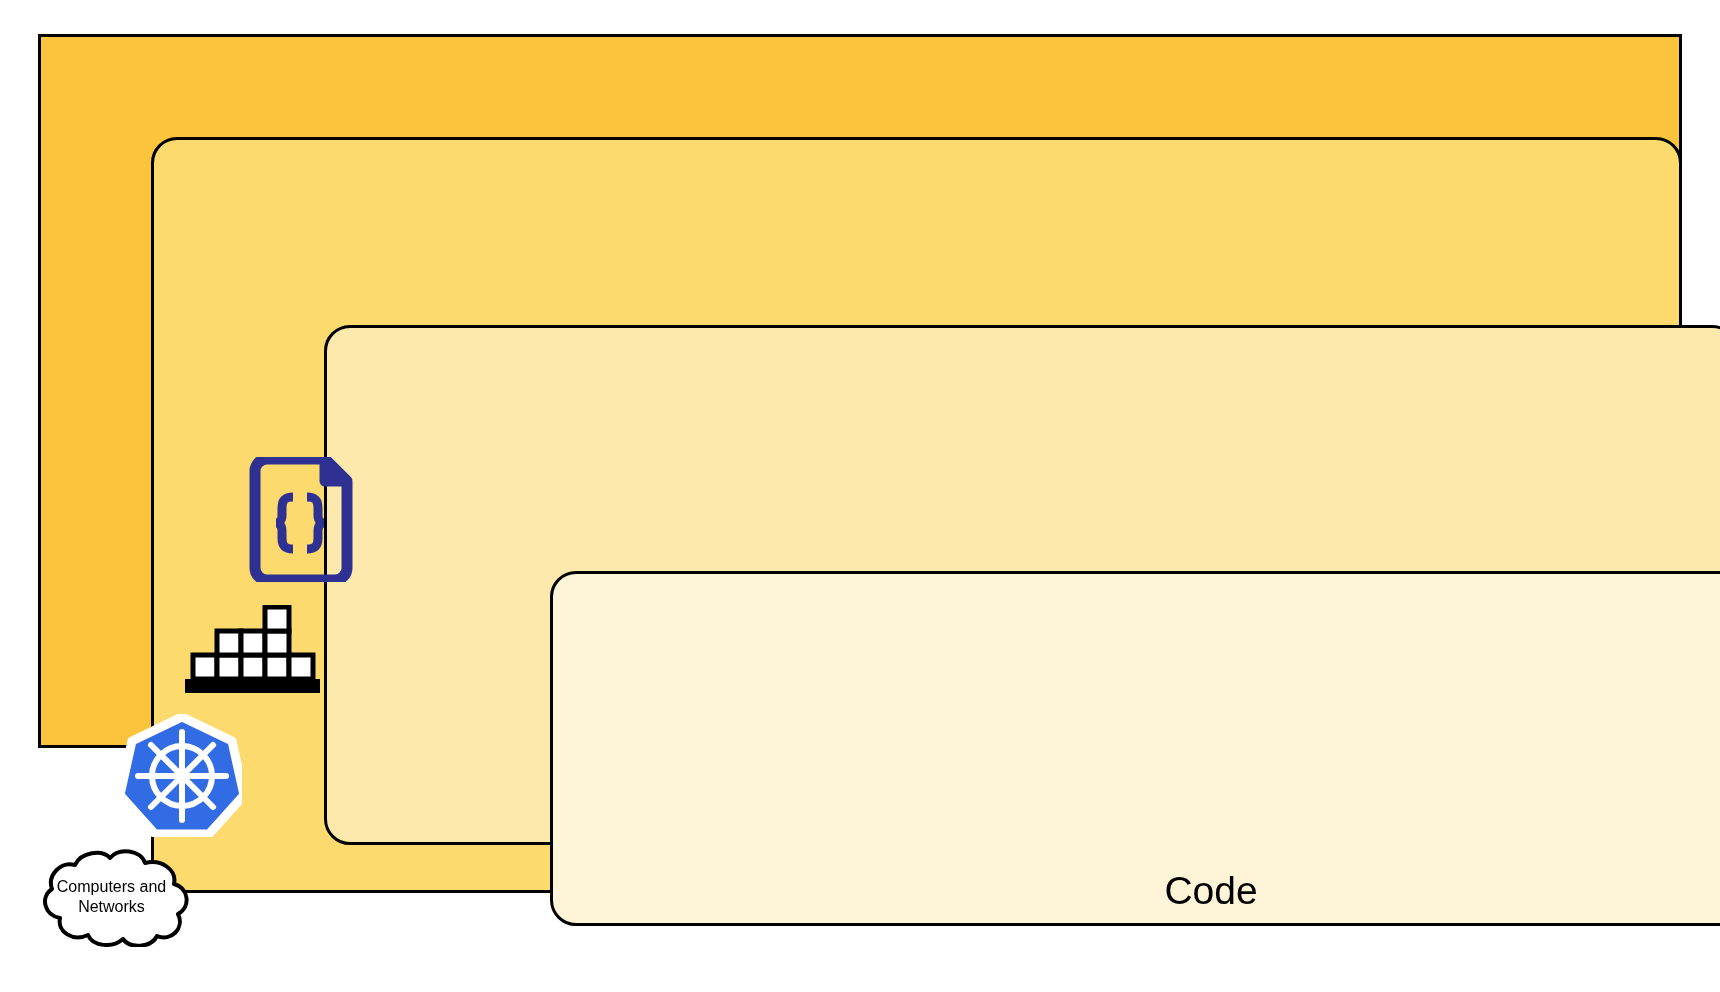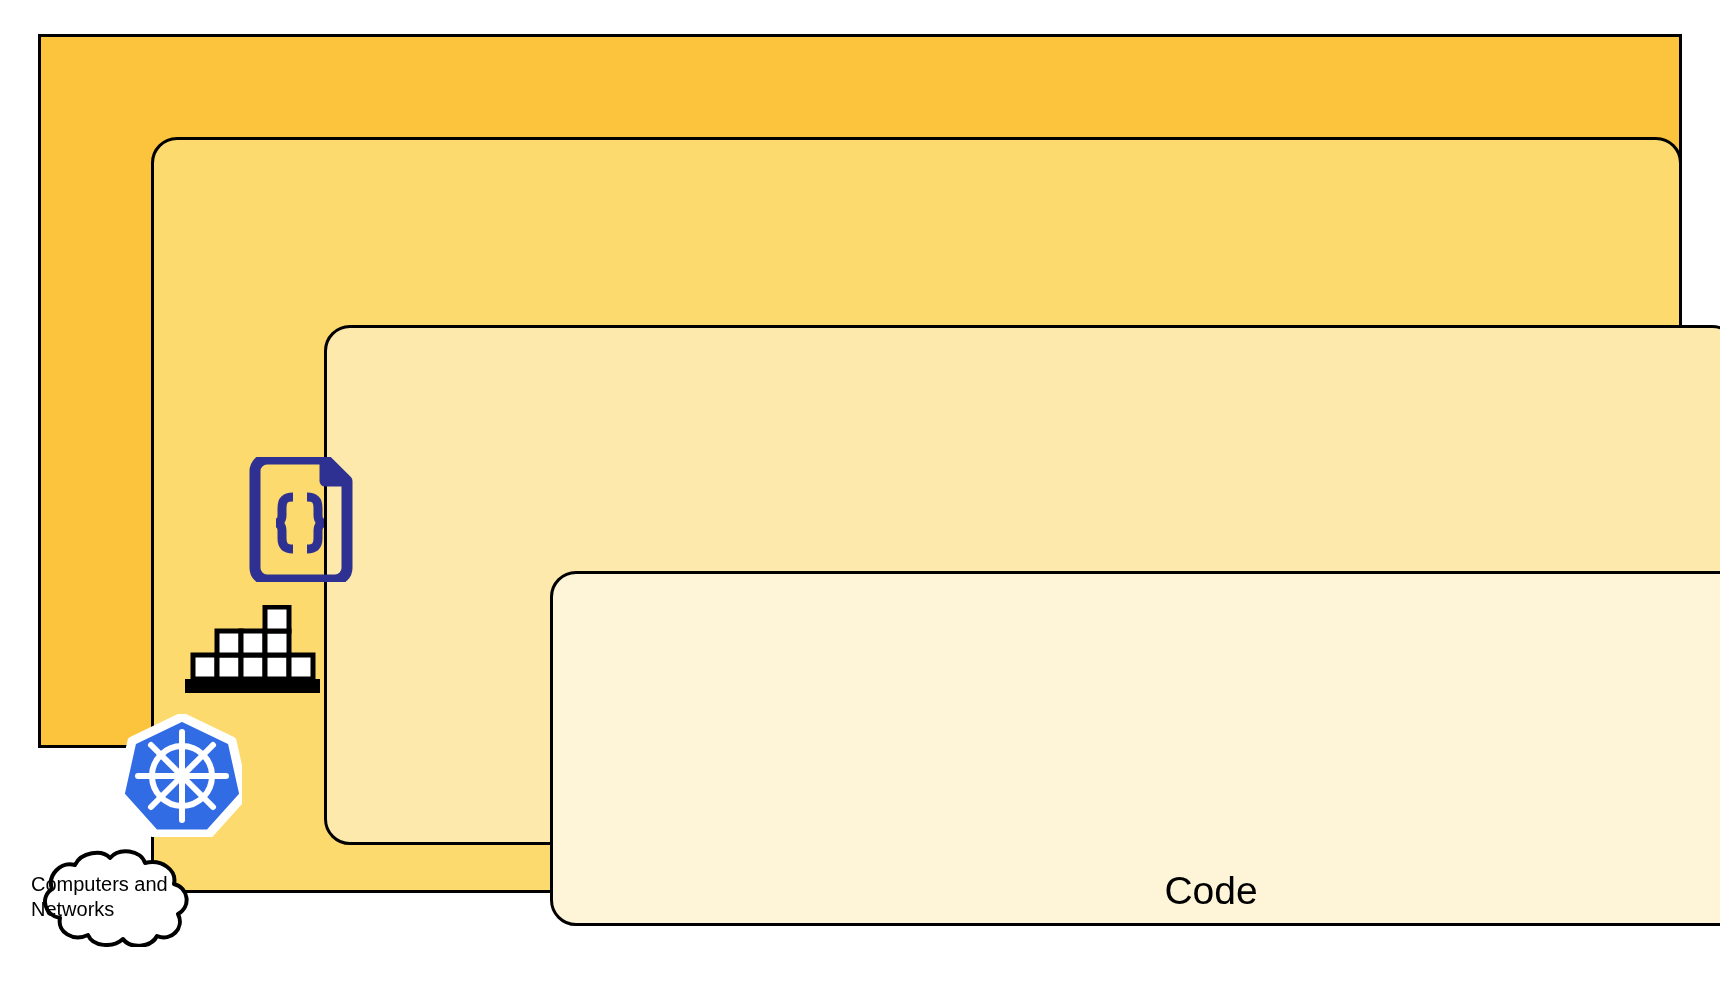--- a/index.html
+++ b/index.html
@@ -136,22 +136,22 @@
     top: 849px;
     width: 161px;
     height: 98px;
   }
   .cloud-text {
     position: absolute;
     left: 0;
     top: 50%;
     width: 100%;
     transform: translateY(-52%);
-    text-align: left;
-    font-size: 20px;
+    text-align: center;
+    font-size: 16px;
     line-height: 1.25;
     color: #000000;
     white-space: pre;
     pointer-events: none;
   }
 </style>
 </head>
 <body>
 
 <div id="canvas">

